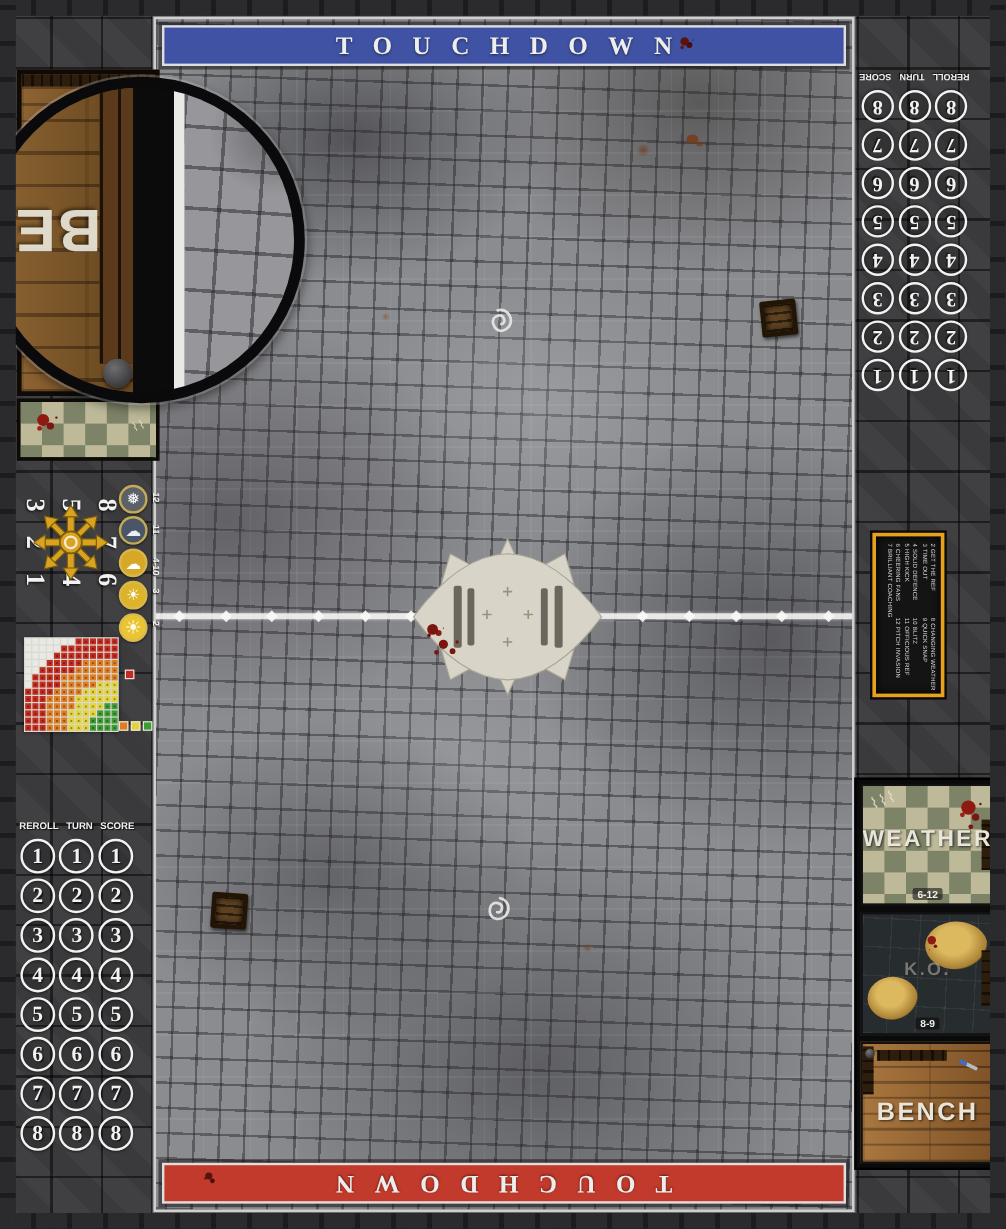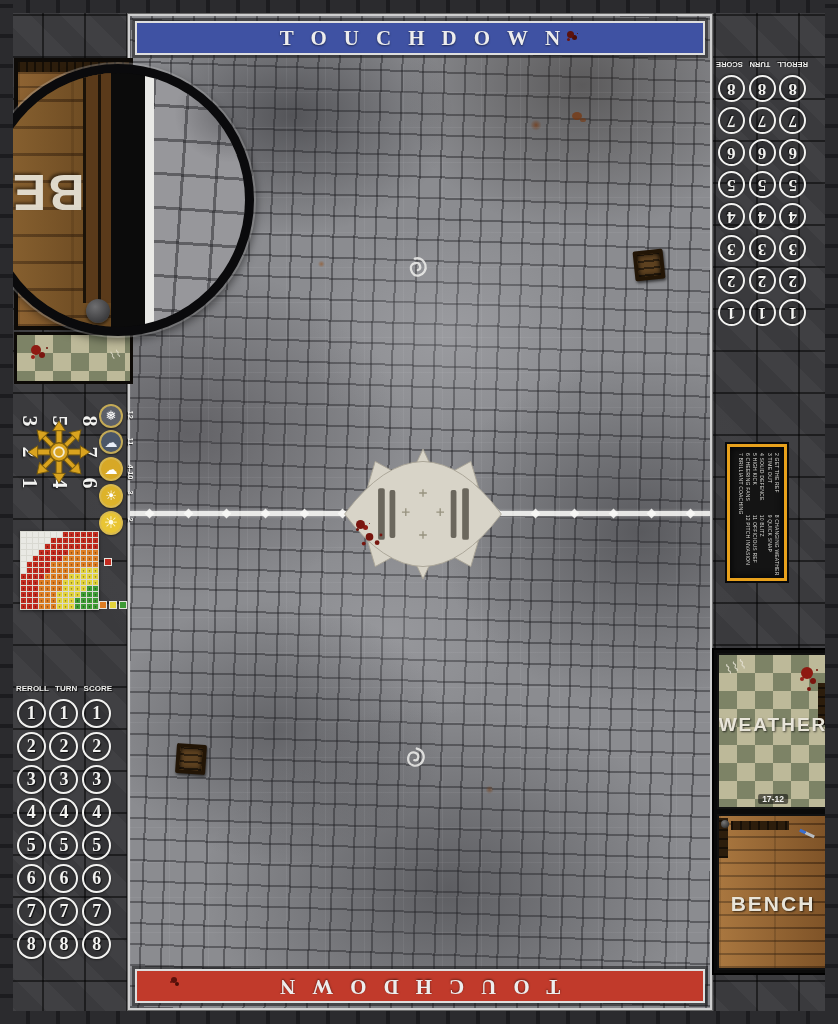--- a/index.html
+++ b/index.html
@@ -650,21 +650,29 @@
         <div class="ko-line">12 PITCH INVASION</div>
       </div>
   </div>
 
   <div class="dugout">
     <div class="dpanel morgue">
       <span class="bone-squiggle" style="left:6px;top:4px;font-size:13px;">⌇⌇⌇</span>
       <span class="splat" style="right:14px;top:12px;width:12px;height:12px;background:#8e1a12;box-shadow:6px 8px 0 -3px #7a150f,-5px 6px 0 -4px #9a221a,10px -3px 0 -5px #6c1209,2px 16px 0 -4px #7a150f;"></span>
       <div class="beam v" style="right:0;top:28px;width:9px;height:42px;"></div>
       <span class="plabel">WEATHER</span>
-      <span class="dice">17-12</span>
+      <span class="dice">6-12</span>
+    </div>
+    <div class="dpanel ko">
+      <div class="straw" style="right:4px;top:6px;width:52px;height:40px;"></div>
+      <div class="straw" style="left:4px;top:52px;width:42px;height:36px;"></div>
+      <span class="splat" style="left:54px;top:18px;width:7px;height:7px;background:#8e1a12;box-shadow:3px 5px 0 -2px #7a150f,-2px 8px 0 -3px #9a221a;"></span>
+      <div class="beam v" style="right:0;top:30px;width:9px;height:46px;"></div>
+      <span class="plabel">K.O.</span>
+      <span class="dice">8-9</span>
     </div>
     <div class="dpanel bench">
       <div class="beam" style="left:12px;top:5px;width:58px;height:9px;"></div>
       <div class="beam v" style="left:0;top:2px;width:9px;height:40px;"></div>
       <div class="bolt" style="left:2px;top:4px;"></div>
       <div class="knife" style="right:12px;top:16px;"></div>
       <span class="plabel">BENCH</span>
     </div>
   </div>
 

